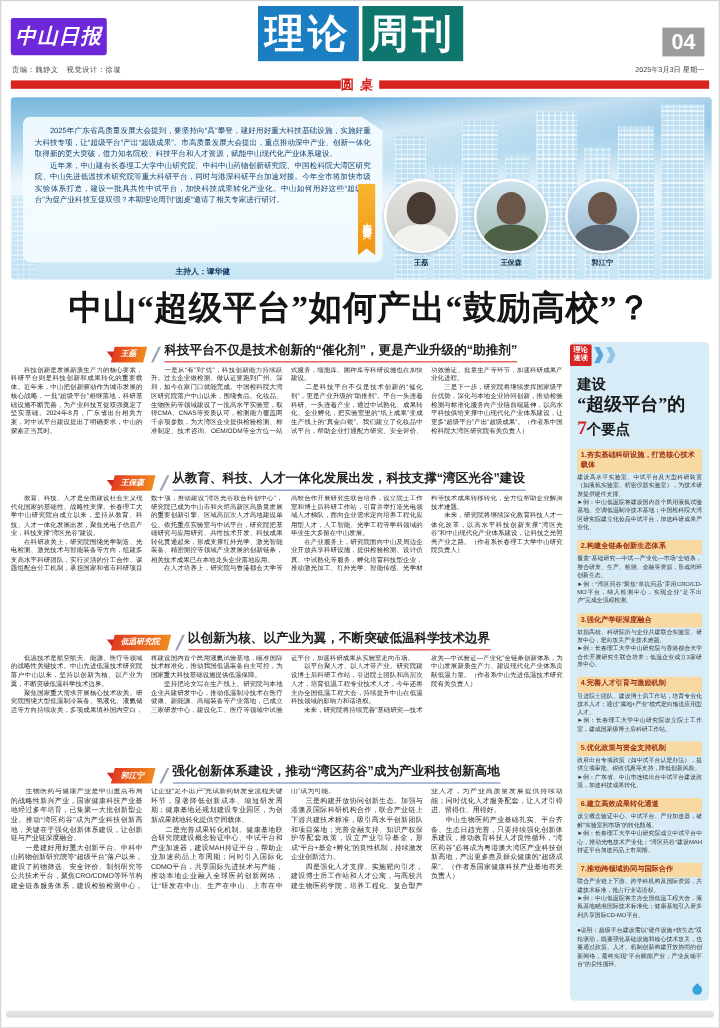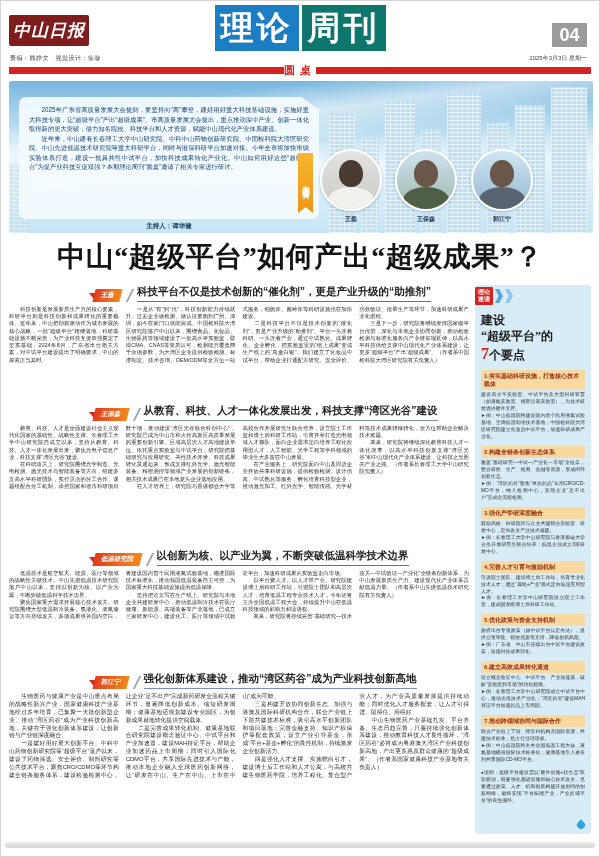--- a/index.html
+++ b/index.html
@@ -1,21 +1,21 @@
 <!DOCTYPE html>
 <html><head>
 <meta charset="utf-8">
 <style>
   * { margin:0; padding:0; box-sizing:border-box; }
   html,body { background:#e8e8e8; }
   body { font-family:"Liberation Sans","DejaVu Sans",sans-serif; }
   .page { position:relative; width:600px; height:857px; margin:0 auto; background:#fff; overflow:hidden; border:1px solid #d5d5d5; }
 
   
-  .logo { position:absolute; left:8px; top:14px; width:80px; height:31px; background:#7f1d1d;
+  .logo { position:absolute; left:8px; top:14px; width:80px; height:31px; background:#6d28d9;
           color:#fff; display:flex; align-items:center; justify-content:center;
           font-family:Liberation Serif, serif; font-weight:bold; font-size:17px;
           font-style:italic; letter-spacing:1px; border-radius:2px; }
   .weekly { position:absolute; left:0; right:0; top:4px; display:flex; justify-content:center; gap:3px; }
   .weekly .wbox { width:84px; height:46px; display:flex; align-items:center; justify-content:center;
           color:#fff; font-family:"Liberation Serif","DejaVu Serif",serif; font-weight:bold; font-size:33px; letter-spacing:3px; }
   .wbox.blue { background:#1b7ec2; }
   .wbox.gray { background:#0f766e; }
   .pagenum { position:absolute; right:12px; top:22px; width:35px; height:24px; background:#9b9b9b;
           color:#fff; display:flex; align-items:center; justify-content:center; font-size:18px; font-weight:bold; }
@@ -75,36 +75,36 @@
   .slash { width:2px; height:13px; background:#9aa4b4; transform:skewX(-26deg); margin:0 6px 0 8px; }
   .sec-title { font-size:10.5px; font-weight:bold; color:#23211f; padding-bottom:2px; white-space:nowrap; }
   .u-red  .sec-title { border-bottom:1.6px solid #d6463a; }
   .u-blue .sec-title { border-bottom:1.6px solid #7b8fc0; }
   .sec-body { column-gap:7px; column-count:4; text-align:justify; color:#2b2a28;
           white-space:pre-line; margin-top:4px; overflow:hidden; }
   .sb1 { height:80px;  font-size:5.4px; line-height:1.34; }
   .sb2 { height:106px; font-size:5.4px; line-height:1.34; margin-bottom:6px; }
   .sb3 { height:84px;  font-size:5.4px; line-height:1.34; margin-bottom:6px; }
   .sb4 { height:170px; font-size:5.8px; line-height:1.36; }
-  .sec { margin-top:19px; }
+  .sec { margin-top:7px; }
   .sec:first-child { margin-top:1px; }
 
   
   .sidebar { width:116px; flex-shrink:0; background:#d8ecf8; border-radius:4px; position:relative;
           padding:6px 6px 14px 6px; overflow:hidden; height:549px; }
   .badge { position:absolute; left:0; top:2px; display:flex; align-items:center; }
   .badge .bx { background:#d6231f; color:#fff; font-size:6px; font-weight:bold; line-height:1.15;
           padding:2px 3px; text-align:center; border-radius:1px; }
   .chev { width:8px; height:14px; margin-left:2px; background:#5aa6d8;
           clip-path:polygon(0 0,55% 0,100% 50%,55% 100%,0 100%,45% 50%); }
   .chev.c2 { background:#8fc6e8; }
   .sb-title { margin-top:22px; text-align:left; font-family:"Liberation Serif","DejaVu Serif",serif;
           font-weight:bold; color:#1a1a1a; line-height:1.3; }
   .sb-title .t1 { font-size:12px; display:block; }
-  .sb-title .t2 { font-size:12px; display:block; }
+  .sb-title .t2 { font-size:15px; display:block; }
   .sb-title .t3 { font-size:12px; display:block; }
   .sb-title .num { color:#d6231f; font-size:16px; }
   .pt { margin-top:5px; }
   .pt-h { background:#f8d9a1; color:#9c2f12; font-weight:bold; font-size:6px; line-height:1.35;
           padding:2px 3px; border-radius:1px; }
   .pt-b { margin-top:2px; font-size:4.9px; line-height:1.42; color:#33332f; text-align:justify; white-space:pre-line; }
   .sb-note { margin-top:6px; font-size:4.9px; line-height:1.42; color:#33332f; text-align:justify; white-space:pre-line; }
   .drop { position:absolute; right:6px; bottom:5px; width:8px; height:8px; background:#35a3dc;
           border-radius:0 50% 50% 50%; transform:rotate(45deg); }
 
@@ -166,21 +166,21 @@
     </div>
     <div class="guest g3" style="left:462px;">
       <div class="avatar">
           <div class="head"></div>
           <div class="body"></div>
         </div>
       <div class="gname">郭江宁</div>
     </div>
   </div>
 
-  <div class="headline">中山“超级平台”如何产出“超级成果”？</div>
+  <div class="headline">中山“超级平台”如何产出“鼓励高校”？</div>
 
   <div class="main">
     <div class="articles">
 
       <div class="sec u-red">
         <div class="sec-head">
           <div class="tri"></div>
           <div class="sec-label">王磊</div>
           <div class="slash"></div>
           <div class="sec-title">科技平台不仅是技术创新的“催化剂”，更是产业升级的“助推剂”</div>

